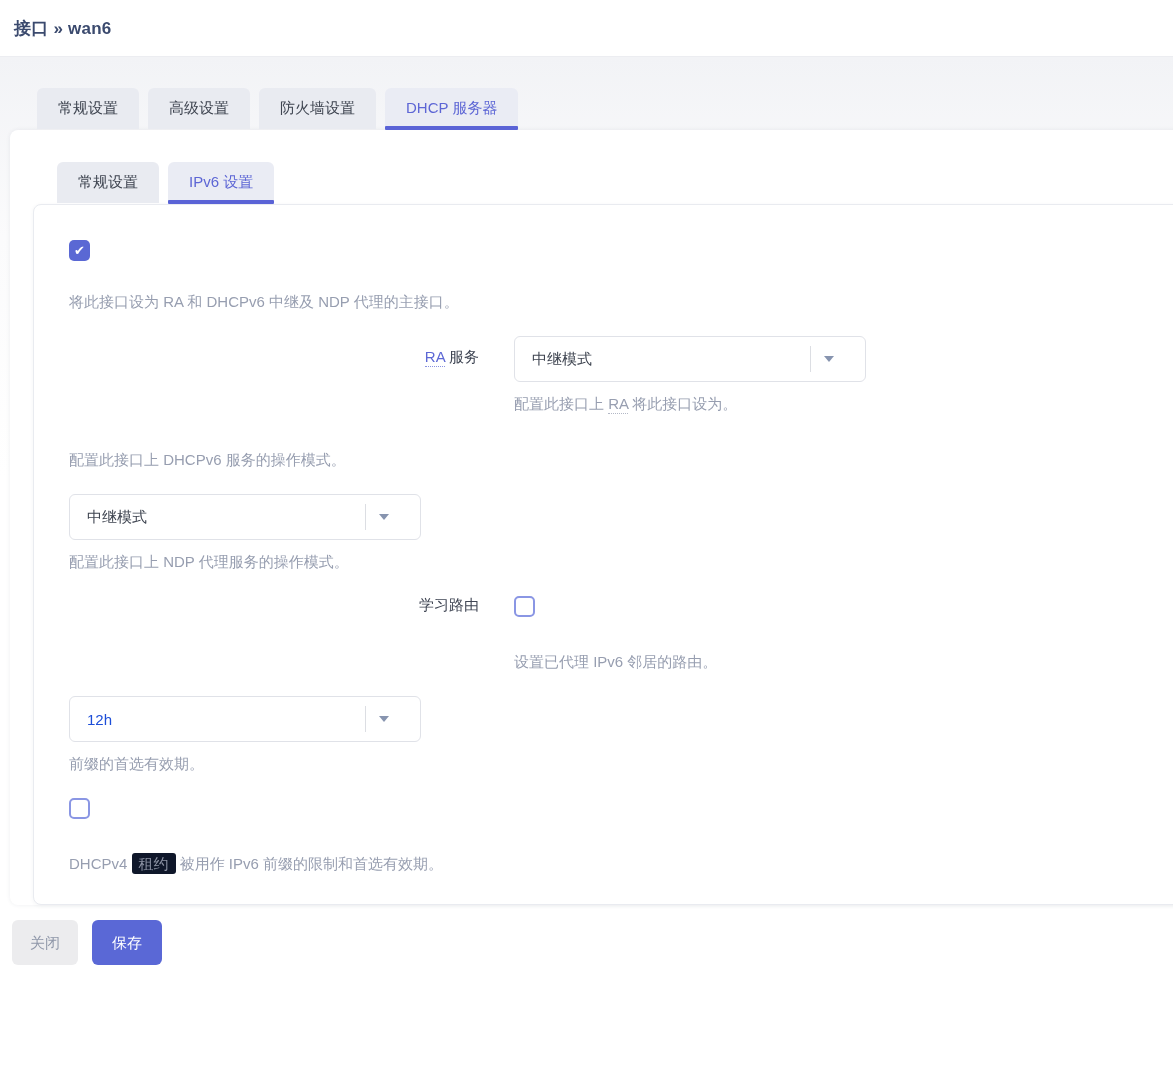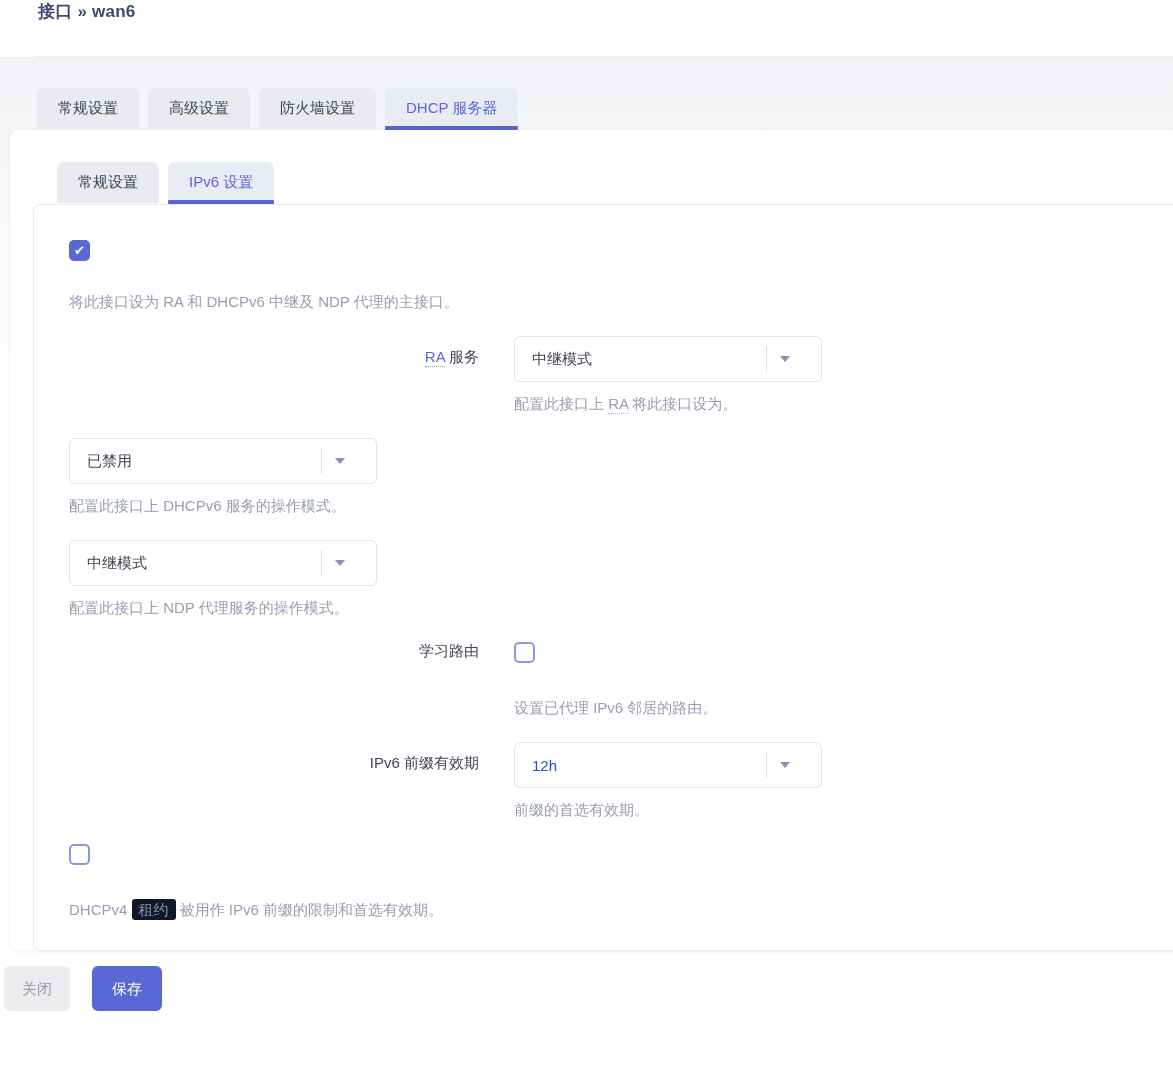--- a/index.html
+++ b/index.html
@@ -8,22 +8,22 @@
     font-family:"Liberation Sans","DejaVu Sans",sans-serif;
     background:#ffffff;
     color:#3f4553;
   }
   
   .page-header {
     height:57px;
     background:#ffffff;
     border-bottom:1px solid #ecedf1;
     display:flex;
-    padding-left:4px;
-    margin-left:34px;
+    align-items:center;
+    padding-left:14px;
   }
   .breadcrumb { font-size:17px; font-weight:700; color:#3b4a6e; letter-spacing:.2px; }
   .breadcrumb span { margin-right:5px; }
   
   .content {
     background:linear-gradient(180deg,#f2f3f6 0%,#fbfbfc 180px,#ffffff 420px);
     padding-top:31px;
     height:1019px;
   }
   .tabs { margin-left:37px; display:flex;align-items:flex-end; }
@@ -76,21 +76,21 @@
   .desc.after-checkbox { margin-top:32px; }
   .desc .abbr { color:inherit; border-bottom:1px dotted #b3b8c6; }
   .desc code {
     font-family:inherit;
     background:#0f172a;
     color:#8d93a4;
     padding:2px 7px;
     border-radius:3px;
   }
   .select {
-    width:308px; height:46px;
+    width:352px; height:46px;
     background:#ffffff;
     border:1px solid #e0e2e8;
     border-radius:6px;
     display:flex; align-items:center;
     padding-left:17px;
     font-size:15px; color:#3e4450;
     position:relative;
     cursor:pointer;
   }
   .select::before {
@@ -111,21 +111,21 @@
     border-radius:5px;
     display:inline-flex; align-items:center; justify-content:center;
     cursor:pointer;
   }
   .checkbox.checked { background:#5a68d4; }
   .checkbox.checked .check-mark {
     color:#ffffff; font-size:13px; font-weight:700; line-height:1;
   }
   .checkbox.unchecked { background:#ffffff; border:2px solid #8a96e4; }
   
-  .footer { margin:14px 0 0 4px; display:flex; gap:22px; }
+  .footer { margin:14px 0 0 12px; display:flex; gap:14px; }
   .btn {
     border:none; border-radius:6px;
     font-size:15px; font-family:inherit;
     padding:12px 18px; cursor:pointer; line-height:1.4;
   }
   .btn-close { background:#ececee; color:#8f97a9; }
   .btn-save { background:#5a68d6; color:#ffffff; padding:12px 20px;text-align:center; }
 </style>
 </head>
 <body>
@@ -169,24 +169,20 @@
           <div class="select">
             <span class="value">中继模式</span>
             <span class="caret"></span>
           </div>
           <div class="desc"><span>配置此接口上 </span><span class="abbr">RA</span><span> 将此接口设为。</span></div>
         </div>
       </div>
 
       <div class="form-row">
         <div class="row-control">
-          <div class="select">
-            <span class="value">已禁用</span>
-            <span class="caret"></span>
-          </div>
           <div class="desc">配置此接口上 DHCPv6 服务的操作模式。</div>
         </div>
       </div>
 
       <div class="form-row">
         <div class="row-control">
           <div class="select">
             <span class="value">中继模式</span>
             <span class="caret"></span>
           </div>
@@ -196,21 +192,20 @@
 
       <div class="form-row">
         <div class="row-label">学习路由</div>
         <div class="row-control">
           <span class="checkbox unchecked"></span>
           <div class="desc after-checkbox">设置已代理 IPv6 邻居的路由。</div>
         </div>
       </div>
 
       <div class="form-row">
-        <div class="row-label v-center">IPv6 前缀有效期</div>
         <div class="row-control">
           <div class="select">
             <span class="value bold">12h</span>
             <span class="caret"></span>
           </div>
           <div class="desc">前缀的首选有效期。</div>
         </div>
       </div>
 
       <div class="form-row">

